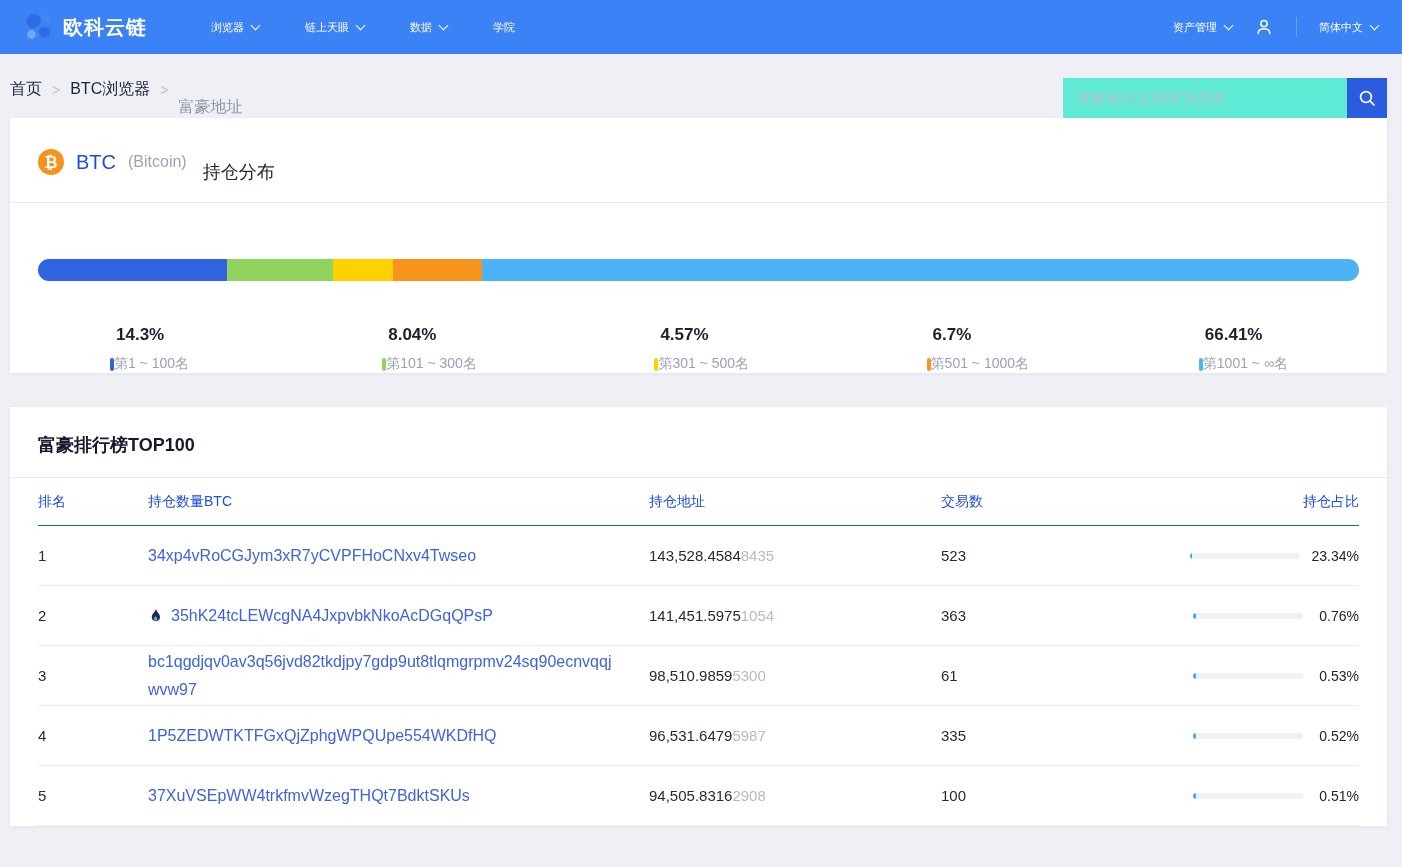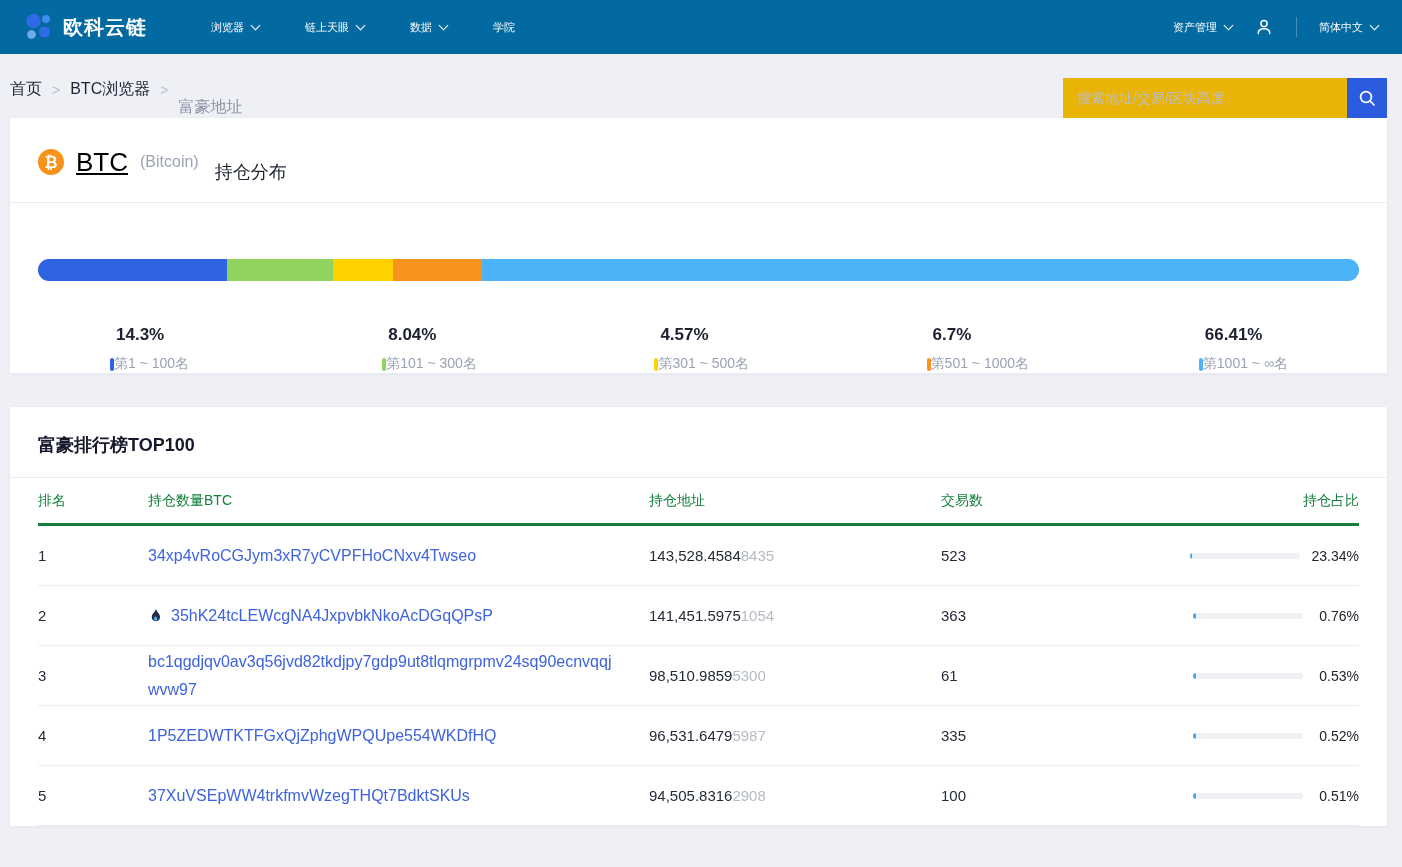--- a/index.html
+++ b/index.html
@@ -1,71 +1,71 @@
 <!DOCTYPE html>
 <html><head>
 <meta charset="utf-8">
 <style>
   * { margin:0; padding:0; box-sizing:border-box; }
   html,body { width:1402px; height:867px; overflow:hidden; background:#eef0f5;
     font-family:"Liberation Sans","DejaVu Sans",sans-serif; color:#1a1f33; }
 
   
-  .navbar { height:54px; background:#0369a1; display:flex; align-items:center; padding:0 24px; }
+  .navbar { height:54px; background:#3b82f6; display:flex; align-items:center; padding:0 24px; }
   .logo { display:flex; align-items:center; gap:9px; cursor:pointer; }
   .logo-text { color:#fff; font-size:20px; font-weight:700; letter-spacing:1px; }
   .nav-menu { display:flex; align-items:center; gap:46px; margin-left:64px; }
   .nav-item { color:#fff; font-size:11px; display:flex; align-items:center; cursor:pointer; }
   .chev { display:inline-block; width:7px; height:7px; border-right:1.6px solid currentColor;
     border-bottom:1.6px solid currentColor; transform:rotate(45deg); margin-left:8px; margin-top:-4px; }
   .nav-right { margin-left:auto; display:flex; align-items:center; gap:22px; }
   .vdiv { width:1px; height:20px; background:rgba(255,255,255,.25); }
   .icon-btn { display:flex; align-items:center; cursor:pointer; }
 
   
   .crumb-row { height:64px; display:flex; align-items:flex-end; justify-content:space-between; padding:0 15px 0 10px; }
   .crumbs { display:flex; align-items:center; gap:10px; font-size:16px; color:#1d2438; }
   .crumb-sep { color:#b9c0cf; font-size:14px; }
   .crumb-last { color:#8a93a8;margin-top:36px; }
   .crumb-link { cursor:pointer; }
   .searchbox { display:flex; }
-  .searchbox input { width:284px; height:40px; border:none; outline:none; background:#eab308;
+  .searchbox input { width:284px; height:40px; border:none; outline:none; background:#5eead4;
     padding:0 14px; font-size:14px; color:#333; }
   .searchbox input::placeholder { color:#b9bfcc; }
   .search-btn { width:40px; height:40px; background:#2b5ce0; border:none; display:flex;
     align-items:center; justify-content:center; cursor:pointer; }
 
   
   .card { background:#fff; margin:0 15px 0 10px; box-shadow:0 1px 4px rgba(20,30,60,.05); }
   .card1 { margin-bottom:24px; }
 
   
   .dist-head { display:flex; align-items:center; gap:12px; padding:22px 28px 18px; }
   .btc-badge { width:26px; height:26px; border-radius:50%; background:#f7931a; color:#fff;
     display:flex; align-items:center; justify-content:center; font-size:16px; font-weight:700;
     font-family:"DejaVu Sans",sans-serif; }
-  .coin-sym { font-size:26px; color:#000000;text-decoration:underline; }
+  .coin-sym { font-size:20px; color:#1d4ed8; }
   .coin-name { font-size:16px; color:#9ca3b5; }
   .dist-title { font-size:18px; color:#1f2433; margin-left:4px;margin-top:20px; }
   .hr { height:1px; background:#e9ebf1; }
   .dist-bar { display:flex; height:22px; border-radius:11px; overflow:hidden; margin:56px 28px 0; }
   .dist-bar .seg { height:100%; }
   .legend { display:flex; margin:44px 28px 34px;gap:40px; }
   .legend-item { flex:1; padding-left:72px; }
   .legend-pct { font-size:17px; font-weight:700; color:#1c2030; margin:0 0 10px 6px; }
   .legend-label { display:flex; align-items:center; }
   .legend-dot { width:4px; height:13px; border-radius:2px; flex:none; }
   .legend-text { font-size:14px; color:#9aa1b5; margin-left:0; white-space:nowrap; }
 
   
   .list-title { font-size:18px; font-weight:600; color:#16192b; padding:26px 28px 20px; }
   .table { padding:0 28px; }
   .trow { display:grid; grid-template-columns:110px minmax(0,1fr) 292px 248px 170px;
     align-items:center; border-bottom:1px solid #ebedf2; min-height:60px; }
-  .thead { min-height:48px; font-size:14px; color:#15803d; border-bottom:3px solid #15803d; }
+  .thead { min-height:48px; font-size:14px; color:#1d4ed8; border-bottom:1px solid #15803d; }
   .cell-right { text-align:right; }
   .rank { font-size:15px; color:#262b3a; }
   .addr { font-size:16px; color:#3e63dd; cursor:pointer; word-break:break-all; line-height:1.7;
     padding-right:30px; display:flex; align-items:baseline; }
   .addr .flame { flex:none; margin-right:8px; align-self:center; }
   .amt { font-size:15px; color:#262b3a; }
   .amt .tail { color:#b6bac6; }
   .txc { font-size:15px; color:#262b3a; }
   .share { display:flex; align-items:center; justify-content:flex-end; gap:12px; }
   .track { width:110px; height:6px; border-radius:3px; background:#f0f1f4; overflow:hidden; }

